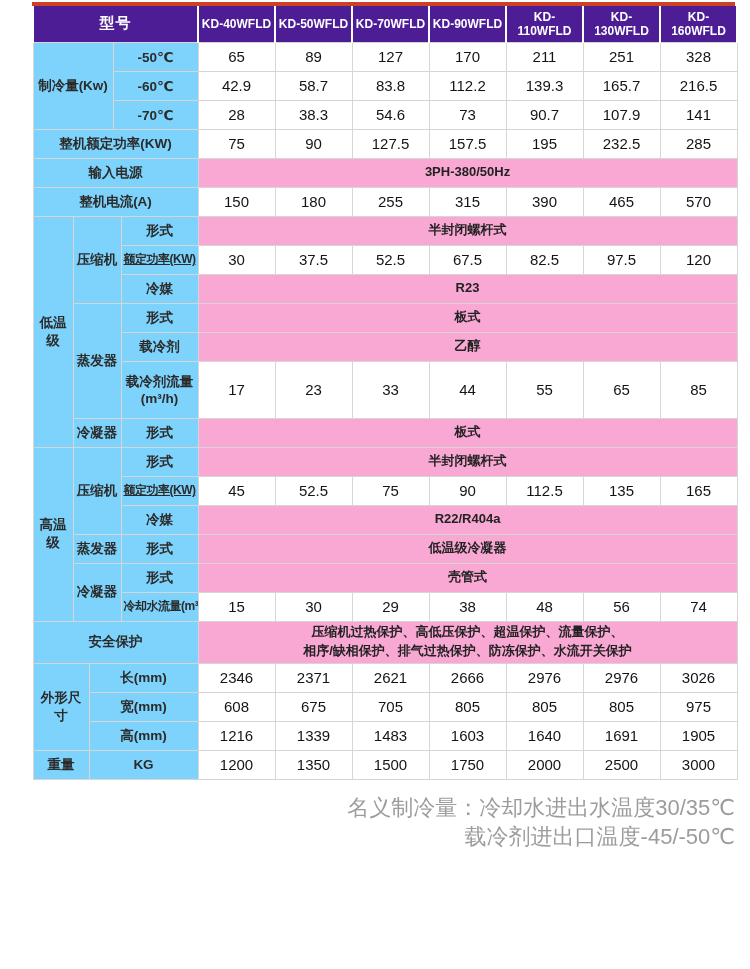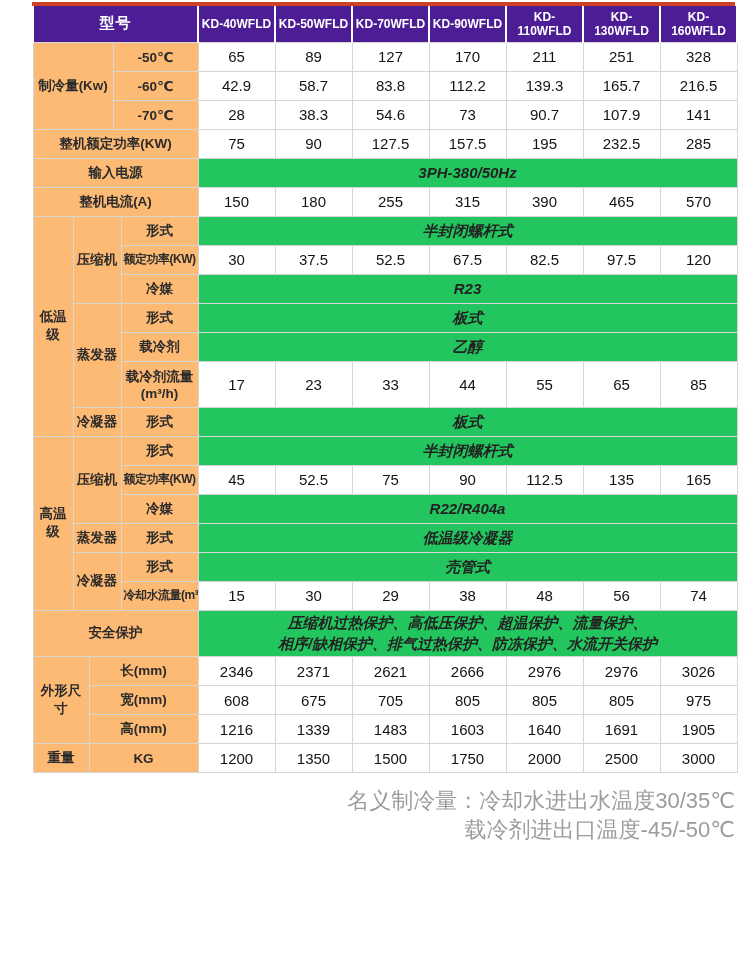--- a/index.html
+++ b/index.html
@@ -16,32 +16,32 @@
   table.spec{
     width:703px;table-layout:fixed;border-collapse:collapse;
     border:1px solid #cfcfcf;border-top:none;
   }
   td{
     border:1px solid #d6d6d6;text-align:center;vertical-align:middle;
     padding:1px 2px;box-sizing:border-box;overflow:hidden;
   }
   tr.h-head{height:36px;}
   tr.h-std{height:29px;}
-  tr.h-tall{height:46px;}
+  tr.h-tall{height:57px;}
   tr.h-xtall{height:42px;}
   td.c-head{
     background:#4c1d95;color:#ffffff;font-size:12px;font-weight:600;
     border:2px solid #ffffff;border-top:none;border-bottom:1px solid #d6d6d6;
     padding:0;letter-spacing:0;
   }
   td.c-head.f-lg{font-size:15px;letter-spacing:1px;}
-  td.c-label{background:#fdba74;color:#2b2b2b;font-size:13.5px;font-weight:600;}
-  td.c-span{background:#22c55e;color:#222222;font-size:15px;font-weight:600;white-space:pre-line;line-height:1.45;font-style:italic;}
+  td.c-label{background:#7dd3fc;color:#2b2b2b;font-size:13.5px;font-weight:600;}
+  td.c-span{background:#f9a8d4;color:#222222;font-size:13px;font-weight:600;white-space:pre-line;line-height:1.45;}
   td.c-val{background:#ffffff;color:#141414;font-size:15px;font-weight:500;}
-  td.f-sm{font-size:12px;letter-spacing:-.5px;}
+  td.f-sm{font-size:12px;letter-spacing:-.5px;text-decoration:underline;}
   td.f-xs{font-size:12px;white-space:nowrap;letter-spacing:-.5px;}
   .footer{margin-top:13px;text-align:right;color:#9c9c9c;font-size:22px;line-height:29px;font-weight:500;}
 </style>
 </head>
 <body>
 
 <div class="page">
   <div class="sheet">
     <div class="accent-bar" style="background: rgb(204, 65, 35);"></div>
     <table class="spec">

